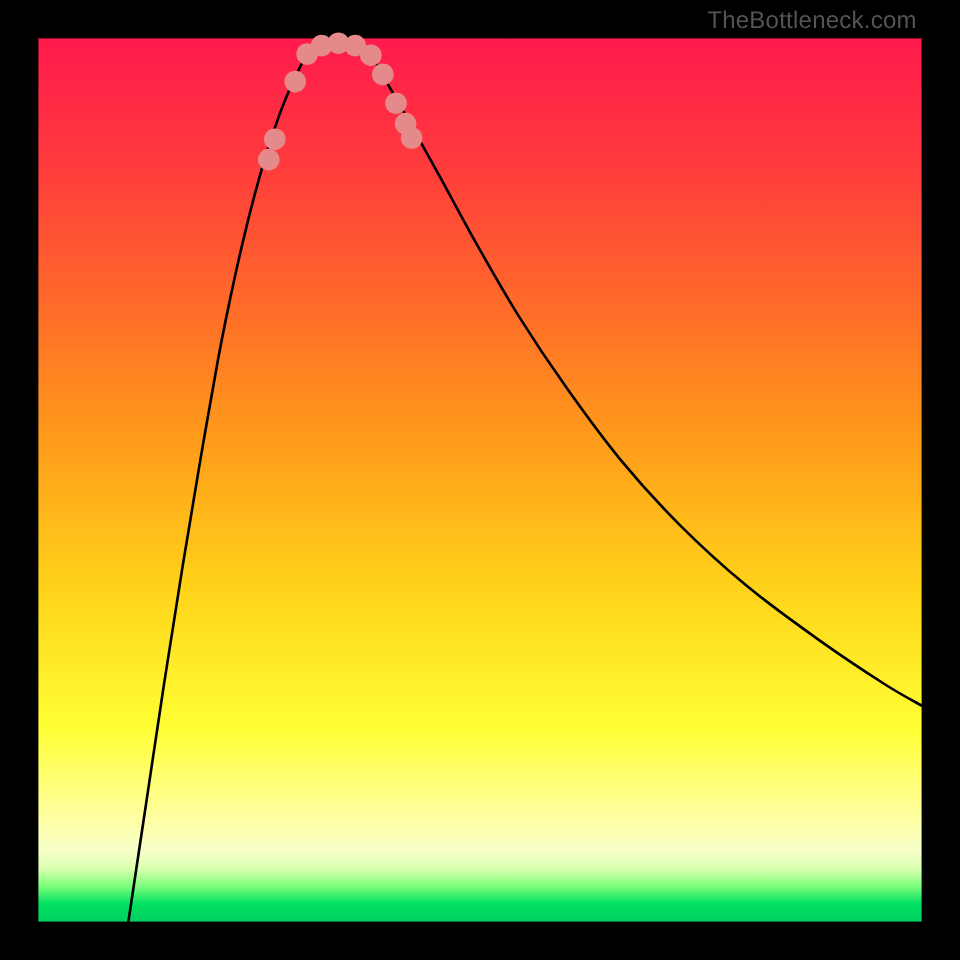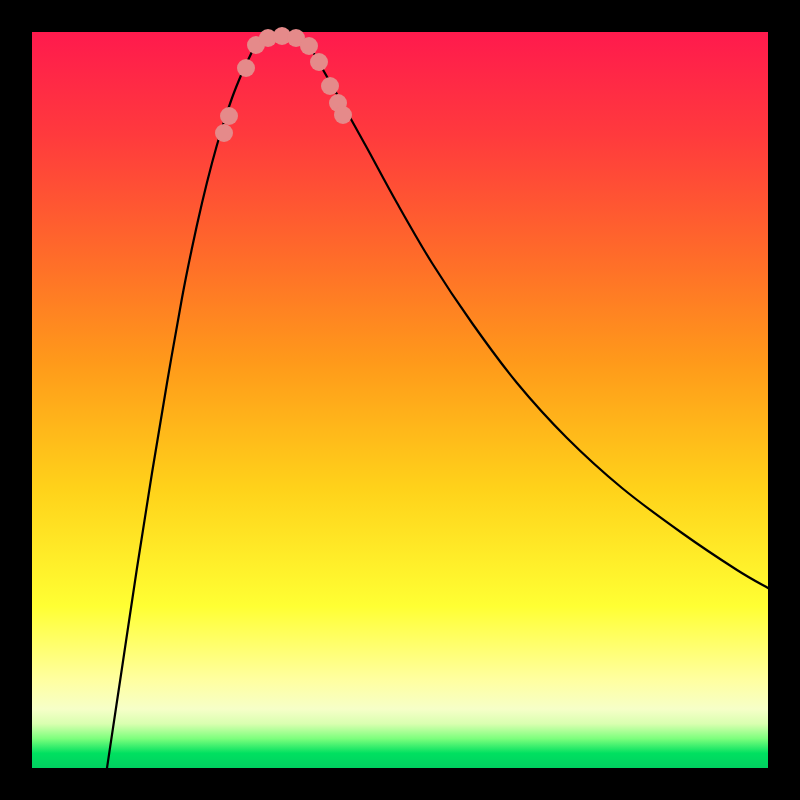--- a/index.html
+++ b/index.html
@@ -56,20 +56,21 @@
     left: 0;
     width: 736px;
     height: 736px;
     overflow: visible;
   }
 </style>
 </head>
 <body>
 
 <div class="frame">
+  <div class="watermark">TheBottleneck.com</div>
   <div class="plot">
     <svg class="curves" viewBox="0 0 736 736">
       <g id="svg-lines">
           <path d="M 75 736 C 77.5 719.3333333333334, 85 669.3333333333334, 90 636 C 95 602.6666666666666, 100 568.5, 105 536 C 110 503.5, 115 471.8333333333333, 120 441 C 125 410.1666666666667, 130 380.1666666666667, 135 351 C 140 321.8333333333333, 145.83333333333334 288.5, 150 266 C 154.16666666666666 243.5, 156.66666666666666 231.83333333333334, 160 216 C 163.33333333333334 200.16666666666666, 166.66666666666666 185.16666666666666, 170 171 C 173.33333333333334 156.83333333333334, 176.66666666666666 143.5, 180 131 C 183.33333333333334 118.5, 186.66666666666666 106.83333333333333, 190 96 C 193.33333333333334 85.16666666666667, 196.66666666666666 75.16666666666667, 200 66 C 203.33333333333334 56.833333333333336, 207 48, 210 41 C 213 34, 215.5 29.333333333333332, 218 24 C 220.5 18.666666666666668, 223.83333333333334 11.5, 225 9" fill="none" stroke="#000000" stroke-width="2.2" stroke-linecap="round"></path>
           <path d="M 275 9 C 277.5 13.5, 284.1666666666667 25.666666666666664, 290 36 C 295.8333333333333 46.333333333333336, 302.5 57.666666666666664, 310 71 C 317.5 84.33333333333333, 325.8333333333333 99.33333333333333, 335 116 C 344.1666666666667 132.66666666666666, 354.1666666666667 151.83333333333334, 365 171 C 375.8333333333333 190.16666666666666, 387.5 211, 400 231 C 412.5 251, 425.8333333333333 271, 440 291 C 454.1666666666667 311, 469.1666666666667 331.8333333333333, 485 351 C 500.8333333333333 370.1666666666667, 517.5 388.5, 535 406 C 552.5 423.5, 570.8333333333334 440.1666666666667, 590 456 C 609.1666666666666 471.8333333333333, 630.8333333333334 487.3333333333333, 650 501 C 669.1666666666666 514.6666666666666, 690.6666666666666 528.8333333333334, 705 538 C 719.3333333333334 547.1666666666666, 730.8333333333334 553, 736 556" fill="none" stroke="#000000" stroke-width="2.2" stroke-linecap="round"></path>
           <path d="M 225 9 C 226.66666666666666 8, 231.66666666666666 4.333333333333333, 235 3 C 238.33333333333334 1.6666666666666667, 241.66666666666666 1.3333333333333333, 245 1 C 248.33333333333334 0.6666666666666667, 251.66666666666666 0.6666666666666667, 255 1 C 258.3333333333333 1.3333333333333333, 261.6666666666667 1.6666666666666667, 265 3 C 268.3333333333333 4.333333333333333, 273.3333333333333 8, 275 9" fill="none" stroke="#000000" stroke-width="2.2" stroke-linecap="round"></path>
         </g>
       <g id="svg-markers">
           <circle cx="192" cy="101" r="9" fill="#e58a8a"></circle>
           <circle cx="197" cy="84" r="9" fill="#e58a8a"></circle>

